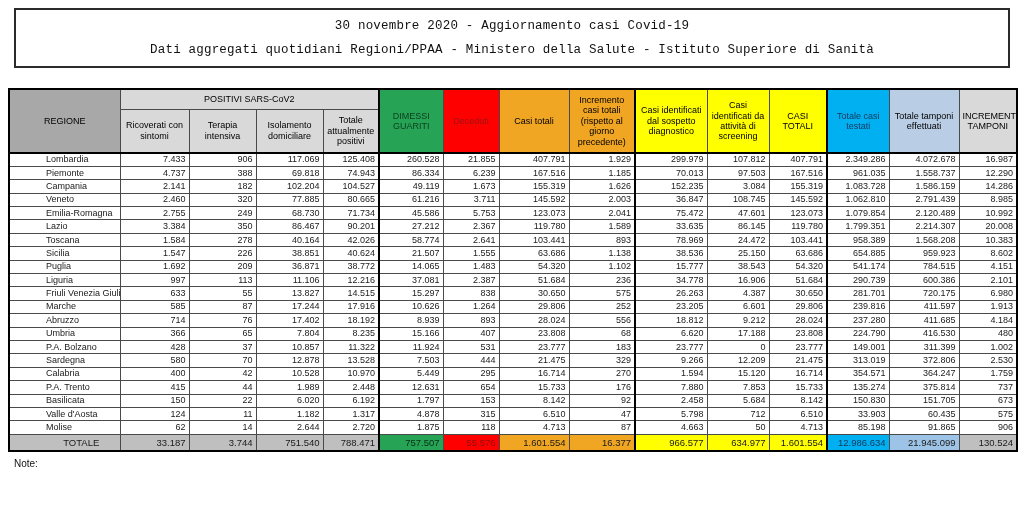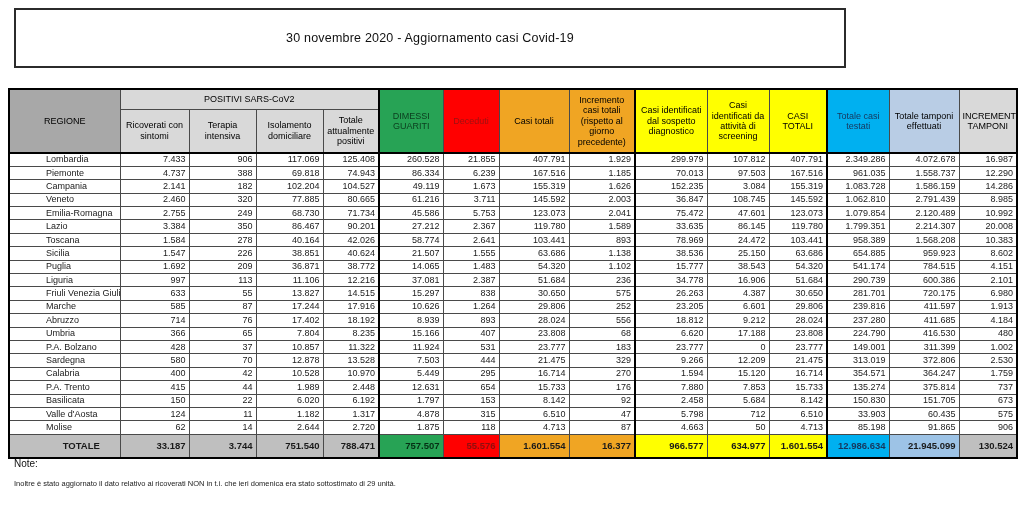--- a/index.html
+++ b/index.html
@@ -7,25 +7,26 @@
   body {
     width: 1024px; height: 514px;
     background: #ffffff;
     font-family: "Liberation Sans", sans-serif;
     color: #000;
     position: relative;
     overflow: hidden;
   }
   .title-box {
     position: absolute; left: 14px; top: 8px;
-    width: 832px; height: 60px;
+    width: 996px; height: 60px;
     border: 2px solid #2b2b2b;
     display: flex; flex-direction: column;
     justify-content: space-evenly; align-items: center;
     background: #fff;
+    font-family: Liberation Mono, monospace;
   }
   .title-line { font-size: 12.5px; color: #111; letter-spacing: .2px; }
 
   table.covid {
     position: absolute; left: 8px; top: 88px;
     width: 1008px;
     border-collapse: collapse;
     table-layout: fixed;
     border: 2px solid #000;
   }
@@ -62,41 +63,42 @@
   .h-orange  { background: #f0a523; color: #000; }
   .h-yellow  { background: #ffff00; color: #000; }
   .h-cyan    { background: #00b0f0; color: #16365c; }
   .h-peri    { background: #b9cde5; color: #000; }
   .h-gray    { background: #d9d9d9; color: #000; }
 
   
   .bl2 { border-left: 2px solid #000 !important; }
 
   
-  .covid tbody tr.total td { height: 24px; font-weight: bold; font-size: 9.5px; }
+  .covid tbody tr.total td { height: 17px; font-weight: normal; font-size: 9.5px; }
   .t-gray   { background: #bfbfbf !important; }
   .t-green  { background: #27a355 !important; color: #052e14 !important; }
   .t-red    { background: #ff0000 !important; color: #8f0e0e !important; }
   .t-orange { background: #f0a523 !important; }
   .t-yellow { background: #ffff00 !important; }
   .t-cyan   { background: #00b0f0 !important; color: #16365c !important; }
   .t-peri   { background: #9dc3e6 !important; }
   .covid tbody tr.total td.region { text-align: center; }
 
   .notes {
     position: absolute; left: 14px; top: 458px; width: 980px;
   }
   .notes-title { font-size: 10px; color: #111; margin-bottom: 9px; }
   .note-line { font-size: 7.5px; line-height: 1.5; color: #222; }
 </style>
 </head>
 <body>
 
 <div class="title-box">
   <div class="title-line">30 novembre 2020 - Aggiornamento casi Covid-19</div>
+  <div class="title-line">Dati aggregati quotidiani Regioni/PPAA - Ministero della Salute - Istituto Superiore di Sanità</div>
 </div>
 
 <table class="covid">
   <colgroup>
     <col style="width:111px">
       <col style="width:69px">
       <col style="width:67px">
       <col style="width:67px">
     <col style="width:56px">
       <col style="width:64px">
@@ -505,14 +507,13 @@
         <td class="num t-yellow">1.601.554</td>
         <td class="num bl2 t-cyan">12.986.634</td>
         <td class="num t-peri">21.945.099</td>
         <td class="num t-gray">130.524</td>
       </tr>
     </tbody>
 </table>
 
 <div class="notes">
   <div class="notes-title">Note:</div>
-  <div class="note-line">Inoltre è stato aggiornato il dato relativo ai ricoverati NON in t.i. che ieri domenica era stato sottostimato di 29 unità.</div>
 </div>
 
 </body></html>

